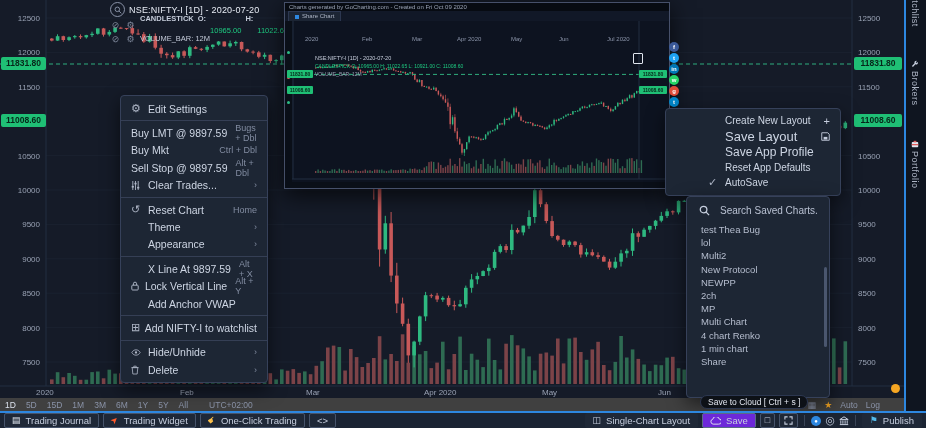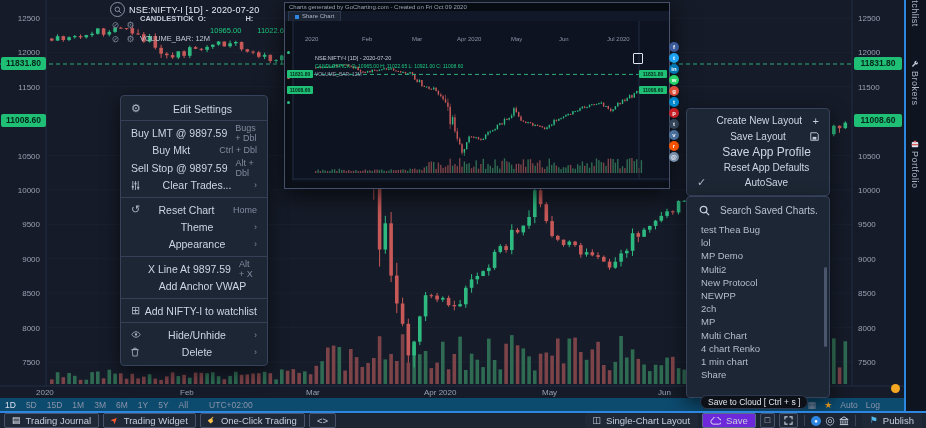--- a/index.html
+++ b/index.html
@@ -25,21 +25,21 @@
   .lg-txt{font-size:7.5px;color:#c4cbd9;}
   .lg-val{color:#1ecb81;margin-top:12px;}
   .ohlc{display:flex;gap:4px;font-size:7.5px;}
 
   
   .panel{position:absolute;background:#1d2634;border:1px solid #36415a;border-radius:4px;
          box-shadow:0 6px 18px rgba(0,0,0,.55);z-index:10;}
   .menu{padding:4px 0;}
   .mi{display:flex;align-items:center;height:17.4px;padding:0 10px;font-size:10.5px;color:#cdd5e3;cursor:default;}
   .mi .ico{width:17px;color:#aeb6c6;font-size:11px;display:flex;align-items:center;}
-  .mi .lbl{flex:1;white-space:nowrap;text-align:center;}
+  .mi .lbl{flex:1;white-space:nowrap;}
   .mi .sc{color:#828ca1;font-size:9px;margin-left:8px;}
   .mi.indent{padding-left:27px;}
   .sep{height:1px;background:#353f55;margin:3px 0;}
 
   
   .search-row{display:flex;align-items:center;gap:8px;padding:7px 12px 6px 12px;}
   .search-row input{background:transparent;border:none;outline:none;color:#cdd5e3;font-size:10px;width:110px;
                     font-family:"Liberation Sans",sans-serif;}
   .search-row input::placeholder{color:#b9c1d2;}
   .sc-item{height:13.2px;line-height:13.2px;padding:0 14px;font-size:9.5px;color:#b6becf;white-space:nowrap;}
@@ -72,21 +72,21 @@
 
   
   .sidebar{position:absolute;right:0;top:0;width:20px;height:411px;background:#0f1520;z-index:9;
            border-left:2px solid #2d87e0;}
   .side-tab{position:absolute;left:0;width:18px;display:flex;flex-direction:column;align-items:center;gap:3px;color:#aeb6c6;}
   .vtext{writing-mode:vertical-rl;font-size:9px;letter-spacing:.5px;}
   .side-ico{font-size:8px;color:#c6cede;}
   .side-ico.red{color:#e05a5a;}
 
   
-  .tfbar{position:absolute;left:0;top:398px;width:906px;height:13px;background:#0c4a6e;z-index:6;
+  .tfbar{position:absolute;left:0;top:398px;width:906px;height:13px;background:#404040;z-index:6;
          display:flex;align-items:center;font-size:8.5px;color:#8a93a8;}
   .tf{padding:0 5px;}
   .tf.active{color:#dbe1ec;}
   .tz{margin-left:16px;}
   .tf-right{margin-left:auto;display:flex;align-items:center;gap:8px;margin-right:26px;}
   .star{color:#f5a623;font-size:9px;}
   .gridico{color:#8a93a8;font-size:9px;}
 
   .bottombar{position:absolute;left:0;top:411px;width:926px;height:17px;background:#1b2433;z-index:11;
              border-top:2px solid #2d87e0;box-sizing:border-box;display:flex;align-items:center;padding:0 4px;gap:4px;}
@@ -1140,20 +1140,30 @@
   </div>
   <div class="mi indent">
     <span class="lbl">Appearance</span>
     <span class="sc">›</span>
   </div>
   <div class="sep"></div>
   <div class="mi indent">
     <span class="lbl">X Line At 9897.59</span>
     <span class="sc">Alt + X</span>
   </div>
+  <div class="mi">
+    <span class="ico">
+      <svg width="8" height="10" viewBox="0 0 10 12">
+            <rect x="1" y="5" width="8" height="6" rx="1" fill="none" stroke="#aeb6c6" stroke-width="1.2"></rect>
+            <path d="M3 5V3.2A2 2 0 017 3.2V5" fill="none" stroke="#aeb6c6" stroke-width="1.2"></path>
+          </svg>
+    </span>
+    <span class="lbl">Lock Vertical Line</span>
+    <span class="sc">Alt + Y</span>
+  </div>
   <div class="mi indent">
     <span class="lbl">Add Anchor VWAP</span>
   </div>
   <div class="sep"></div>
   <div class="mi">
     <span class="ico">⊞</span>
     <span class="lbl">Add NIFTY-I to watchlist</span>
   </div>
   <div class="sep"></div>
   <div class="mi">
@@ -1170,26 +1180,26 @@
     <span class="ico">
       <svg width="8" height="10" viewBox="0 0 10 12">
             <path d="M1.5 3h7l-.8 8H2.3zM0.5 3h9M3.5 3V1.2h3V3" fill="none" stroke="#aeb6c6" stroke-width="1"></path>
           </svg>
     </span>
     <span class="lbl">Delete</span>
     <span class="sc">›</span>
   </div>
 </div>
 
-<div class="panel menu" style="left:686px;top:108px;width:142px;">
+<div class="panel menu" style="left:665px;top:108px;width:142px;padding-left:32px;">
   <div class="mi indent" style="height:15.5px;font-size:10px;">
     <span class="lbl">Create New Layout</span>
     <span class="sc" style="font-size:11px;color:#c6cede;">+</span>
   </div>
-  <div class="mi indent" style="height:15.5px;font-size:10px;">
+  <div class="mi indent" style="height:15.5px;font-size:13px;">
     <span class="lbl">Save Layout</span>
     <span class="sc">
       <svg width="9" height="9" viewBox="0 0 12 12">
             <path d="M1 1h8l2 2v8H1z" fill="none" stroke="#c6cede" stroke-width="1.2"></path>
             <rect x="3.5" y="6.5" width="5" height="3.5" fill="#c6cede"></rect>
           </svg>
     </span>
   </div>
   <div class="mi indent" style="height:15.5px;font-size:12px;">
     <span class="lbl">Save App Profile</span>
@@ -1208,21 +1218,20 @@
     <span>
       <svg width="11" height="11" viewBox="0 0 12 12">
             <circle cx="5" cy="5" r="3.6" fill="none" stroke="#c6cede" stroke-width="1.4"></circle>
             <path d="M7.8 7.8L11 11" stroke="#c6cede" stroke-width="1.4"></path>
           </svg>
     </span>
     <input placeholder="Search Saved Charts." style="">
   </div>
   <div class="sc-item">test Thea Bug</div>
   <div class="sc-item">lol</div>
-  <div class="sc-item">MP Demo</div>
   <div class="sc-item">Multi2</div>
   <div class="sc-item">New Protocol</div>
   <div class="sc-item">NEWPP</div>
   <div class="sc-item">2ch</div>
   <div class="sc-item">MP</div>
   <div class="sc-item">Multi Chart</div>
   <div class="sc-item">4 chart Renko</div>
   <div class="sc-item">1 min chart</div>
   <div class="sc-item">Share</div>
   <div class="scrollbar"></div>

